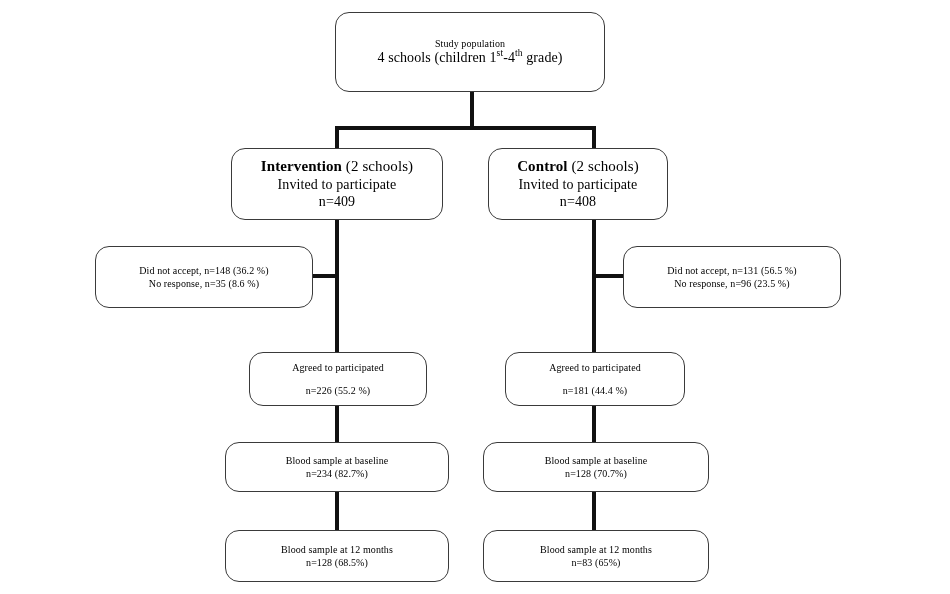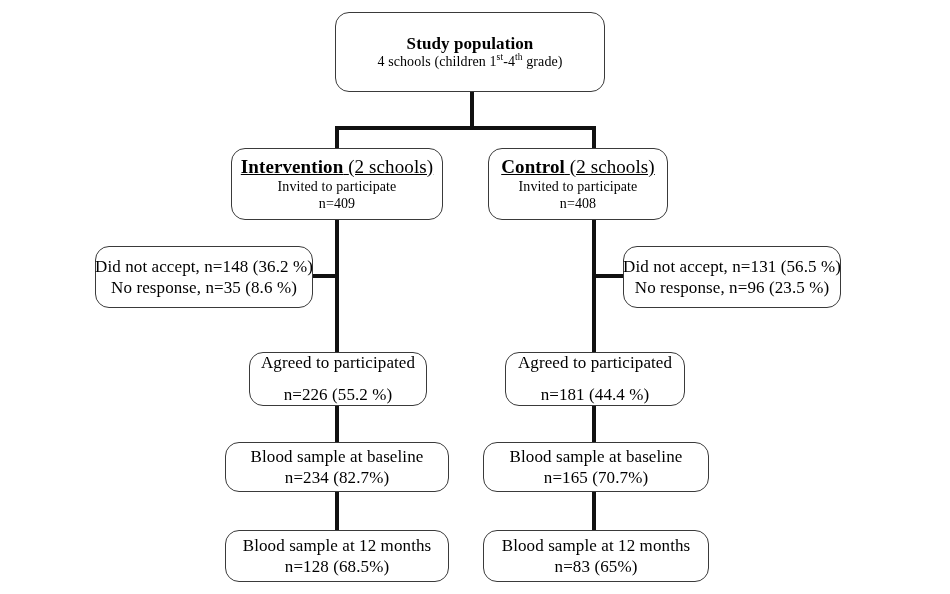--- a/index.html
+++ b/index.html
@@ -35,36 +35,36 @@
     z-index: 1;
   }
   .ln-v { width: 4px; }
   .ln-h { height: 4px; }
   .txt {
     display: block;
     white-space: nowrap;
     letter-spacing: 0.1px;
   }
   .t-title {
-    font-weight: bold;
-    font-size: 17px;
+    font-weight: normal;
+    font-size: 10px;
     line-height: 1.15;
   }
   .t-body {
     font-size: 14px;
     line-height: 1.15;
   }
   .t-small {
-    font-size: 17px;
+    font-size: 10px;
     line-height: 1.15;
   }
   .row-gap-1 > .txt + .txt { }
   .row-gap-2 > .txt + .txt { margin-top: 1px; }
   .row-gap-3 > .txt + .txt { margin-top: 12px; text-align: right; }
-  .hdr-line { font-size: 19px; line-height: 1.15; text-decoration: underline; }
+  .hdr-line { font-size: 15px; line-height: 1.15; }
   .hdr-line b { font-weight: bold; }
   sup {
     font-size: 0.68em;
     vertical-align: super;
     line-height: 0;
   }
 </style>
 </head>
 <body>
 
@@ -129,21 +129,21 @@
     <span class="txt t-small">n=181 (44.4 %)</span>
   </div>
 
   <div class="node row-gap-2" style="left:225px; top:442px; width:224px; height:50px;">
     <span class="txt t-small">Blood sample at baseline</span>
     <span class="txt t-small">n=234 (82.7%)</span>
   </div>
 
   <div class="node row-gap-2" style="left:483px; top:442px; width:226px; height:50px;">
     <span class="txt t-small">Blood sample at baseline</span>
-    <span class="txt t-small">n=165 (70.7%)</span>
+    <span class="txt t-small">n=128 (70.7%)</span>
   </div>
 
   <div class="node row-gap-2" style="left:225px; top:530px; width:224px; height:52px;">
     <span class="txt t-small">Blood sample at 12 months</span>
     <span class="txt t-small">n=128 (68.5%)</span>
   </div>
 
   <div class="node row-gap-2" style="left:483px; top:530px; width:226px; height:52px;">
     <span class="txt t-small">Blood sample at 12 months</span>
     <span class="txt t-small">n=83 (65%)</span>

